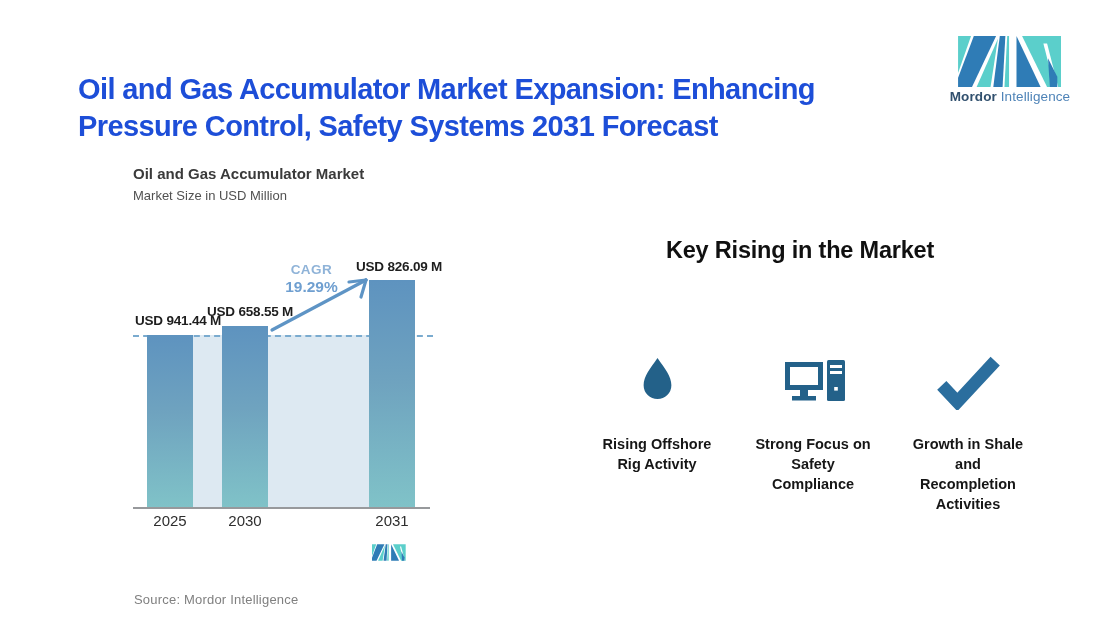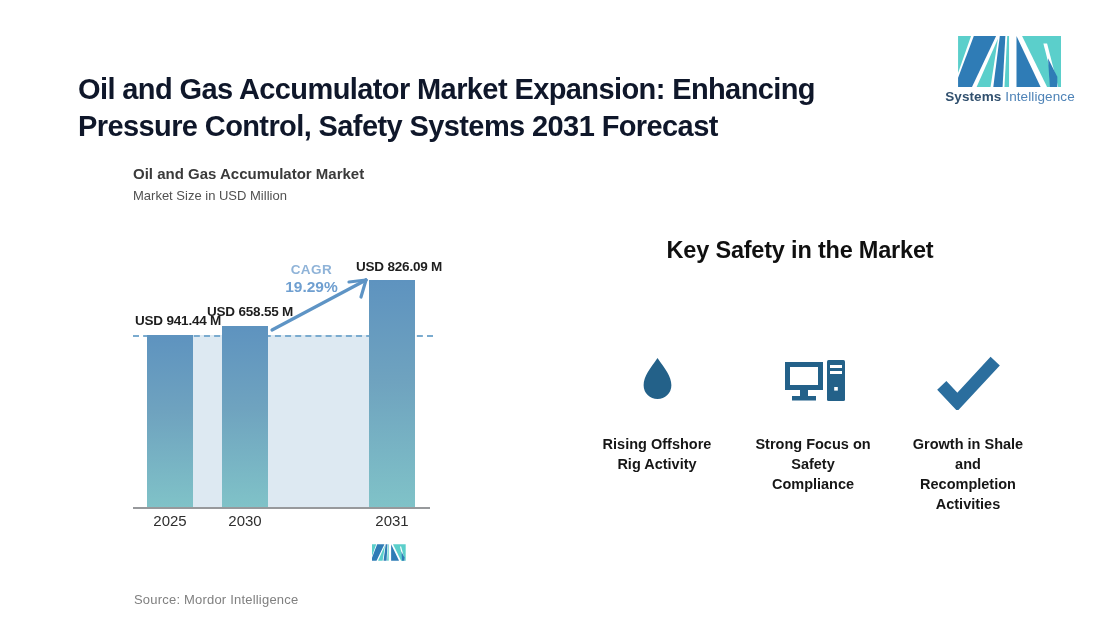--- a/index.html
+++ b/index.html
@@ -1,21 +1,21 @@
 <!DOCTYPE html>
 <html><head>
 <meta charset="utf-8">
 <style>
   html,body{margin:0;padding:0;background:#fff;}
   .page{position:relative;width:1111px;height:628px;background:#ffffff;overflow:hidden;
         font-family:"Liberation Sans", sans-serif;}
 
   
   .main-title{position:absolute;left:78px;top:52px;width:830px;
-              font-size:29px;font-weight:700;line-height:37px;color:#0f172a;
+              font-size:29px;font-weight:700;line-height:37px;color:#1d4ed8;
               letter-spacing:-0.6px;white-space:pre-line;}
   .brand{position:absolute;left:945px;top:36px;width:130px;text-align:center;}
   .brand .mark{display:block;margin:0 auto;}
   .brand-text{margin-top:2px;font-size:13.5px;letter-spacing:0.1px;}
   .brand-text .bold{font-weight:700;color:#31506e;}
   .brand-text .light{font-weight:400;color:#4e83b7;}
 
   
   .chart-title{position:absolute;left:133px;top:165px;font-size:15px;font-weight:700;color:#3a3a3a;}
   .chart-subtitle{position:absolute;left:133px;top:188px;font-size:13px;font-weight:400;color:#515151;}
@@ -75,21 +75,21 @@
 <div class="page">
 
   <h1 class="main-title">Oil and Gas Accumulator Market Expansion: Enhancing
 Pressure Control, Safety Systems 2031 Forecast</h1>
 
   <div class="brand">
     <svg class="mark" width="104" height="51">
       <use href="#mi-mark"></use>
     </svg>
     <div class="brand-text">
-      <span class="bold">Systems</span>
+      <span class="bold">Mordor</span>
       <span class="light">Intelligence</span>
     </div>
   </div>
 
   <div class="chart-title">Oil and Gas Accumulator Market</div>
   <div class="chart-subtitle">Market Size in USD Million</div>
 
   <div class="plot-shade" style="top: 335px; height: 173px;"></div>
   <div class="baseline" style="top: 335px;"></div>
 
@@ -118,21 +118,21 @@
 
   <div class="year y0">2025</div>
   <div class="year y1">2030</div>
   <div class="year y2">2031</div>
 
   <div class="source">Source: Mordor Intelligence</div>
   <svg class="mini-mark" width="34" height="17">
     <use href="#mi-mark"></use>
   </svg>
 
-  <div class="trends-heading">Key Safety in the Market</div>
+  <div class="trends-heading">Key Rising in the Market</div>
 
   <div class="trend t1">
     <div class="trend-icon-box">
       <svg width="70" height="50" viewBox="0 0 70 50">
         <rect x="9.5" y="7.5" width="33" height="23" fill="#ffffff" stroke="#236189" stroke-width="5"></rect>
         <rect x="22" y="32" width="8" height="7" fill="#236189"></rect>
         <rect x="14" y="39" width="24" height="4.5" fill="#236189"></rect>
         <rect x="49" y="3" width="18" height="41" rx="1.5" fill="#236189"></rect>
         <rect x="52" y="8" width="12" height="3" fill="#ffffff"></rect>
         <rect x="52" y="14" width="12" height="3" fill="#ffffff"></rect>

